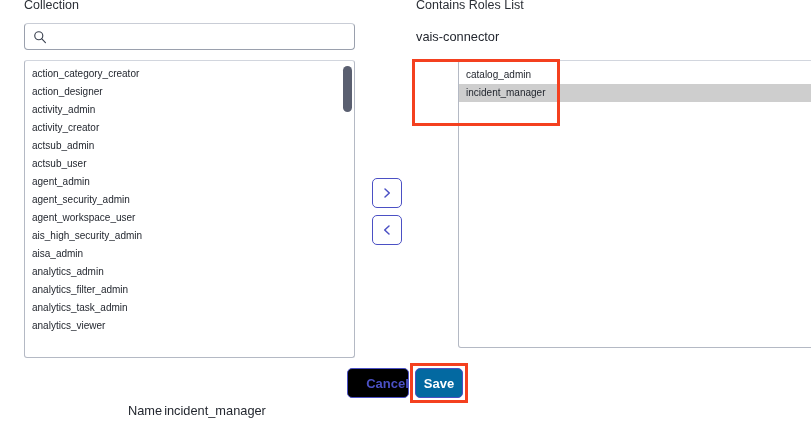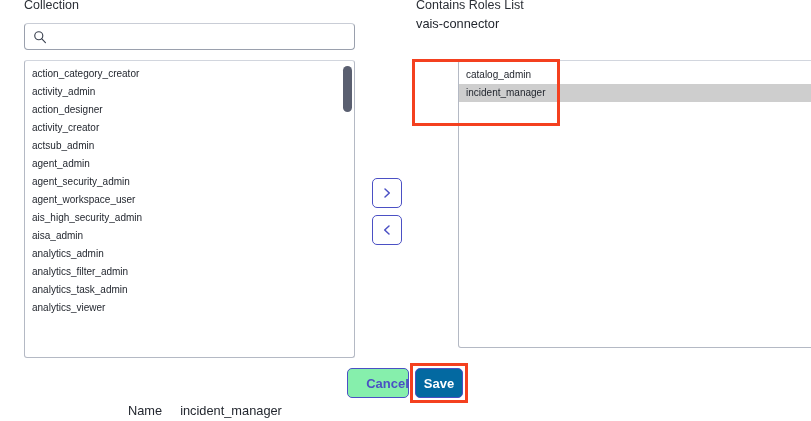--- a/index.html
+++ b/index.html
@@ -124,21 +124,21 @@
   }
   #btn-add { left: 372px; top: 178px; }
   #btn-remove { left: 372px; top: 215px; }
   .xfer-btn svg { display: block; }
 
   
   #roles-label { left: 416px; top: -2px; }
   #connector-name {
     position: absolute;
     left: 416px;
-    top: 16px;
+    top: 29px;
     font-size: 12.8px;
     line-height: 15px;
     color: #23272f;
     white-space: nowrap;
   }
   #right-listbox {
     left: 414px;
     top: 60px;
     width: 363px;
     height: 288px;
@@ -164,21 +164,21 @@
     display: flex;
     align-items: center;
     justify-content: center;
     padding: 0 14px;
   }
   #cancel-button {
     left: 347px;
     top: 368px;
     width: 62px;
     border: 1px solid #4b50c4;
-    background: #86efac;
+    background: #000000;
     color: #4b50c4;
     padding-left: 33px;
   }
   #save-button {
     left: 415px;
     top: 368px;
     width: 48px;
     border: 1px solid #4b50c4;
     background: #0369a1;
     color: #ffffff;
@@ -186,21 +186,21 @@
 
   #name-row {
     position: absolute;
     left: 128px;
     top: 403px;
     font-size: 12.8px;
     line-height: 16px;
     color: #23272f;
     white-space: nowrap;
   }
-  #name-row .name-label { margin-right: 18px; }
+  #name-row .name-label { margin-right: 2px; }
 
   
   .annotation {
     position: absolute;
     box-sizing: border-box;
     border: 3px solid #f4401f;
     pointer-events: none;
     background: transparent;
   }
   #annotation-roles { left: 412px; top: 59px; width: 148px; height: 67px; }
@@ -217,24 +217,25 @@
       <circle cx="6.6" cy="6.6" r="4.6"></circle>
       <line x1="10.1" y1="10.1" x2="14.2" y2="14.4" stroke-linecap="round"></line>
     </svg>
   </span>
   <input class="search-input" type="text" placeholder="" style="">
 </div>
 
 <div class="listbox" id="left-listbox">
   <div id="left-list-scroller">
     <div class="list-item">action_category_creator</div>
+    <div class="list-item">action_designer</div>
     <div class="list-item">activity_admin</div>
-    <div class="list-item">action_designer</div>
     <div class="list-item">activity_creator</div>
     <div class="list-item">actsub_admin</div>
+    <div class="list-item">actsub_user</div>
     <div class="list-item">agent_admin</div>
     <div class="list-item">agent_security_admin</div>
     <div class="list-item">agent_workspace_user</div>
     <div class="list-item">ais_high_security_admin</div>
     <div class="list-item">aisa_admin</div>
     <div class="list-item">analytics_admin</div>
     <div class="list-item">analytics_filter_admin</div>
     <div class="list-item">analytics_task_admin</div>
     <div class="list-item">analytics_viewer</div>
   </div>

